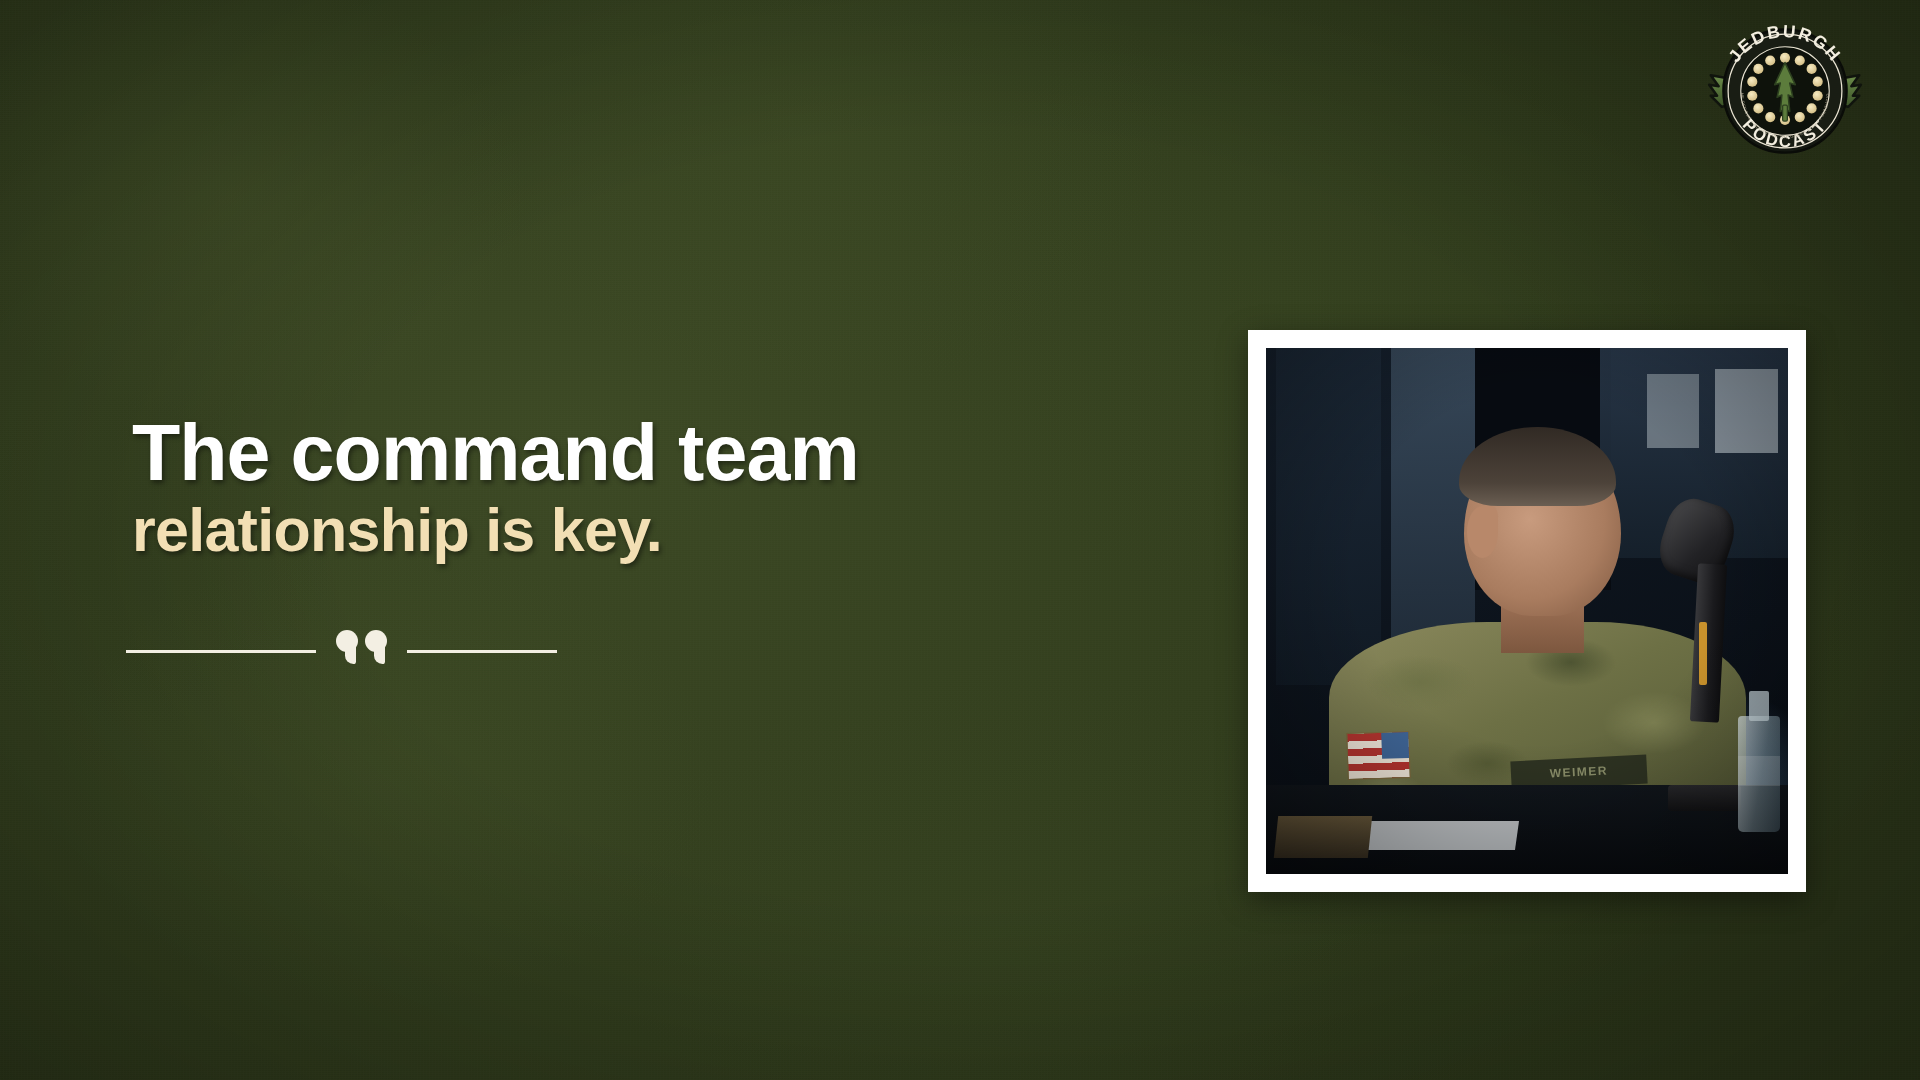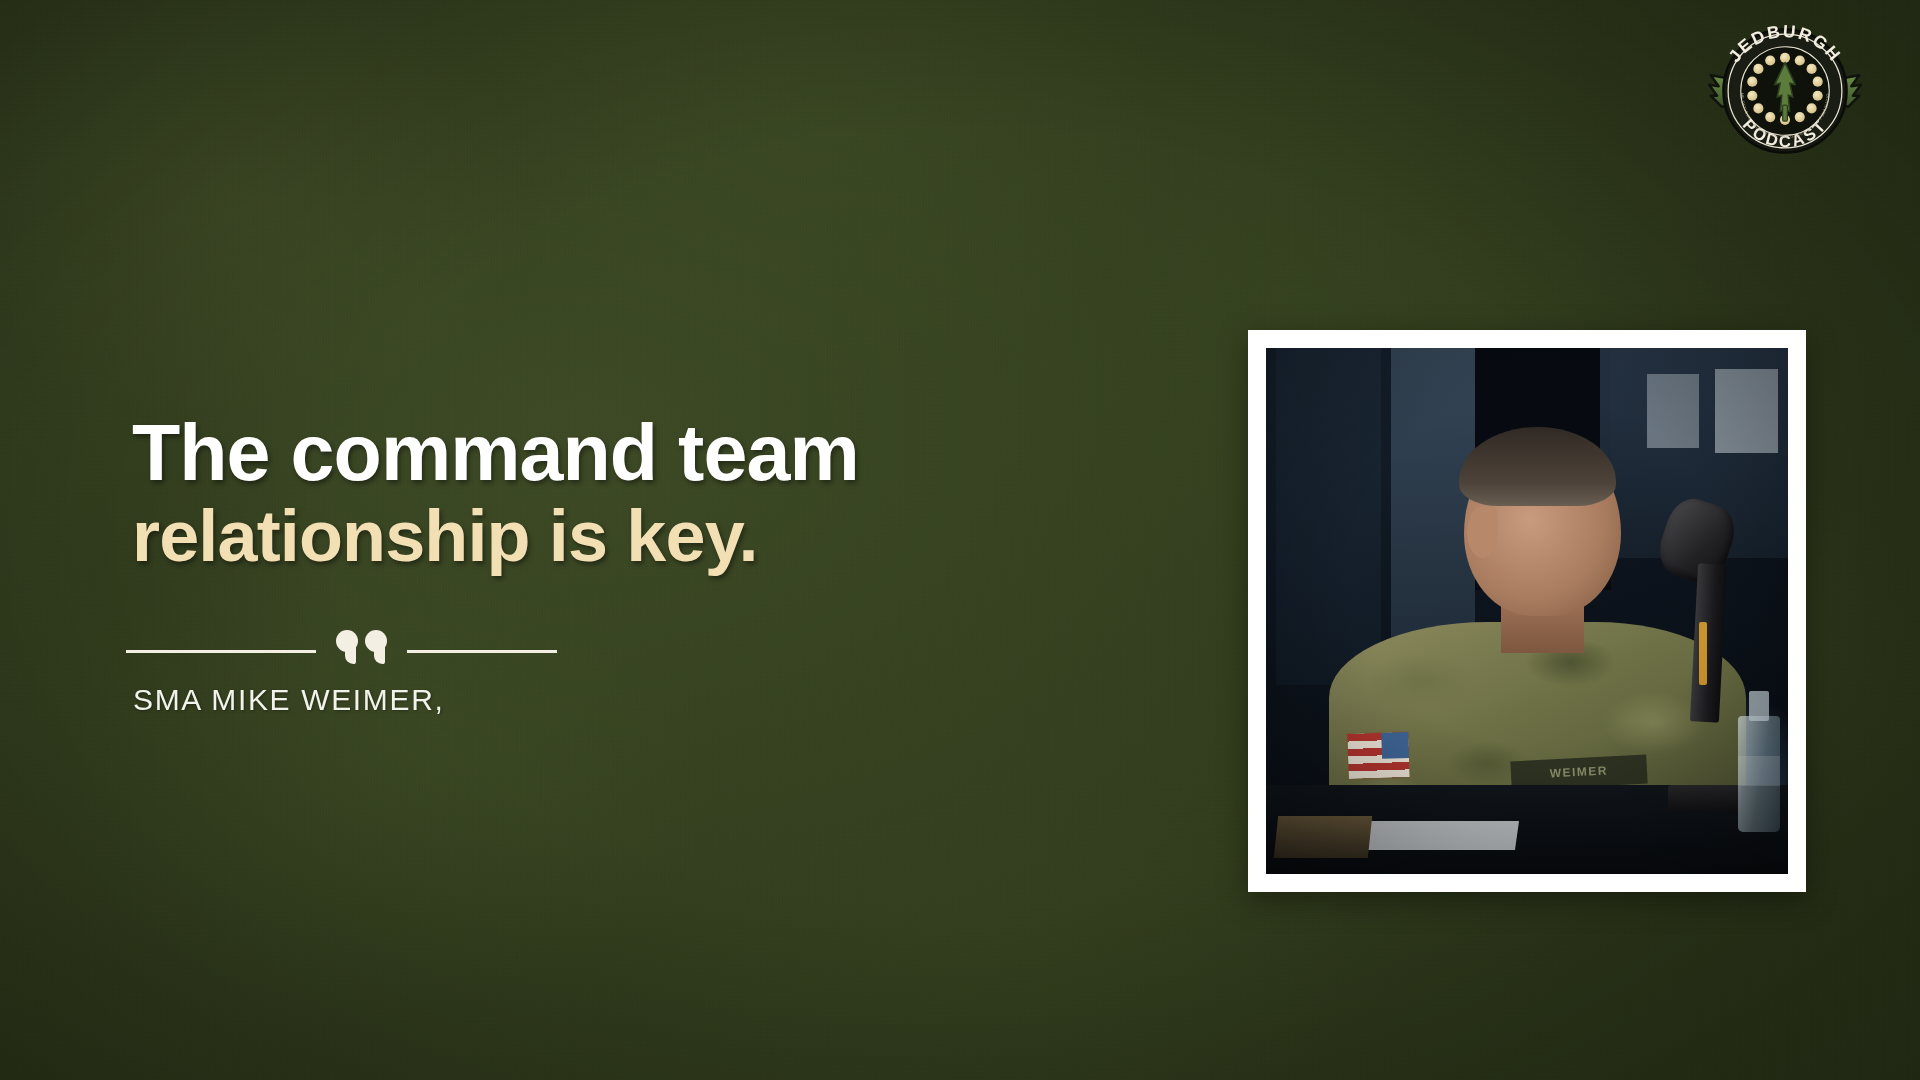--- a/index.html
+++ b/index.html
@@ -65,21 +65,21 @@
     line-height: 1.03;
     white-space: nowrap;
     font-stretch: condensed;
   }
   .quote-line-1 {
     font-size: 79px;
     color: #FFFFFF;
     text-shadow: 2px 3px 5px rgba(0,0,0,0.42);
   }
   .quote-line-2 {
-    font-size: 72px;
+    font-size: 61px;
     color: #F2DFB4;
     text-shadow: 2px 3px 5px rgba(0,0,0,0.42);
     margin-top: 6px;
   }
 
   
   .divider-row {
     position: absolute;
     left: 126px;
     top: 628px;
@@ -388,21 +388,20 @@
   <div class="divider-row">
     <div class="divider-rule left"></div>
     <div class="quote-mark">
       <span class="qm-glyph"></span>
       <span class="qm-glyph"></span>
     </div>
     <div class="divider-rule right"></div>
   </div>
 
   <div class="attribution">
-    <div>SMA MIKE WEIMER,</div>
   </div>
 
   <div class="photo-card">
     <div class="photo-inner">
       <div class="ph-backdrop"></div>
       <div class="ph-wall-left"></div>
       <div class="ph-wall-panel"></div>
       <div class="ph-wall-dark"></div>
       <div class="ph-wall-right"></div>
       <div class="ph-window"></div>

